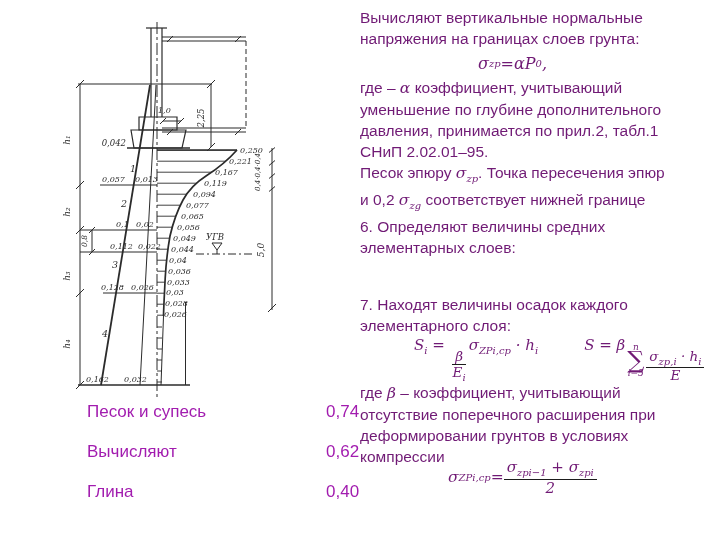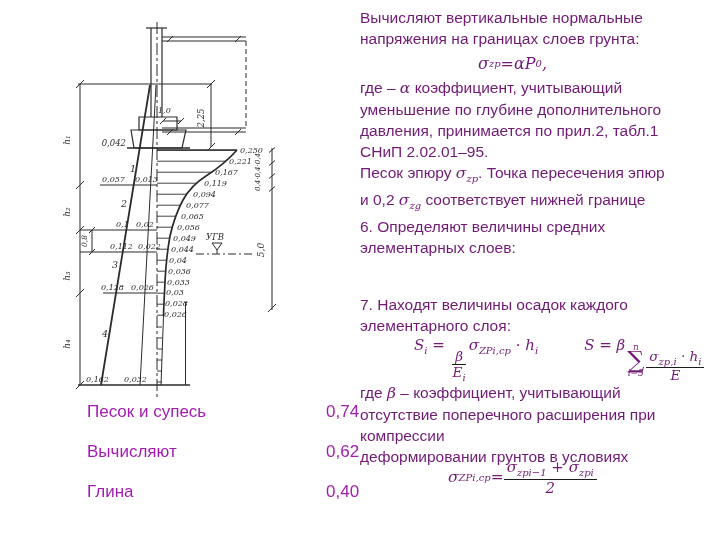--- a/index.html
+++ b/index.html
@@ -226,22 +226,22 @@
             <span class="lim">i=5</span>
           </span><span class="frac">
             <span class="num"><span>σ</span><sub>zp,i</sub><span> · </span><span>h</span><sub>i</sub></span>
             <span class="den">E</span>
           </span>
       </span>
     </div>
 
     <span class="ln"><span>где </span><span class="m">β</span><span> – коэффициент, учитывающий</span></span>
     <span class="ln">отсутствие поперечного расширения при</span>
+    <span class="ln">деформировании грунтов в условиях</span>
     <span class="ln">компрессии</span>
-    <span class="ln">деформировании грунтов в условиях</span>
 
     <div class="f4 m">
       <span>σ</span>
         <sub>ZPi,cp</sub>
         <span> = </span>
         <span class="frac" style="font-size:15px;">
           <span class="num"><span>σ</span><sub>zpi−1</sub><span> + </span><span>σ</span><sub>zpi</sub></span>
           <span class="den">2</span>
         </span>
     </div>

